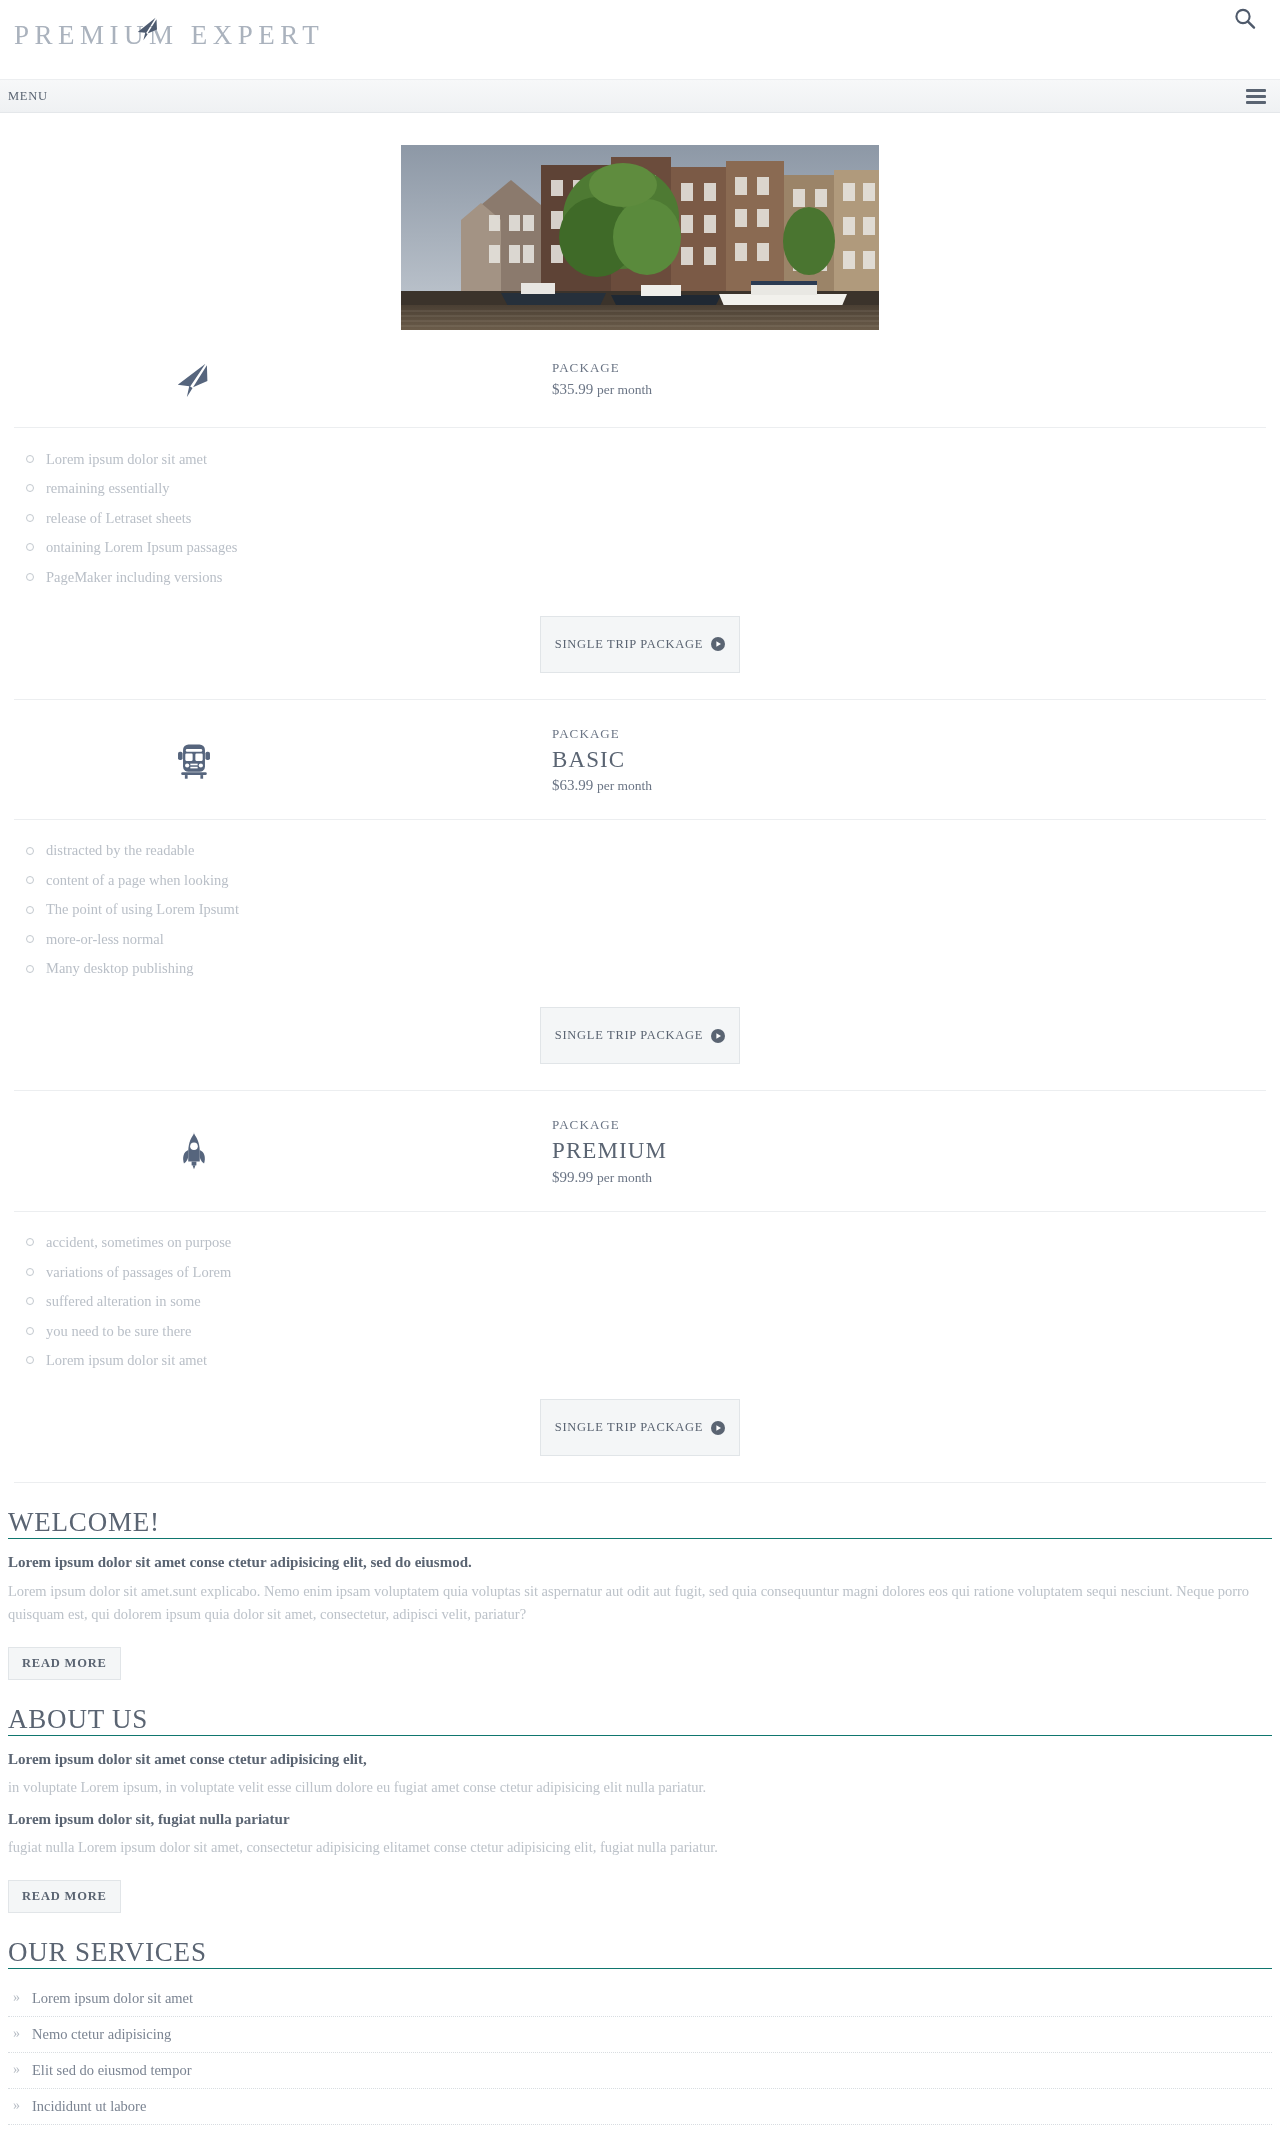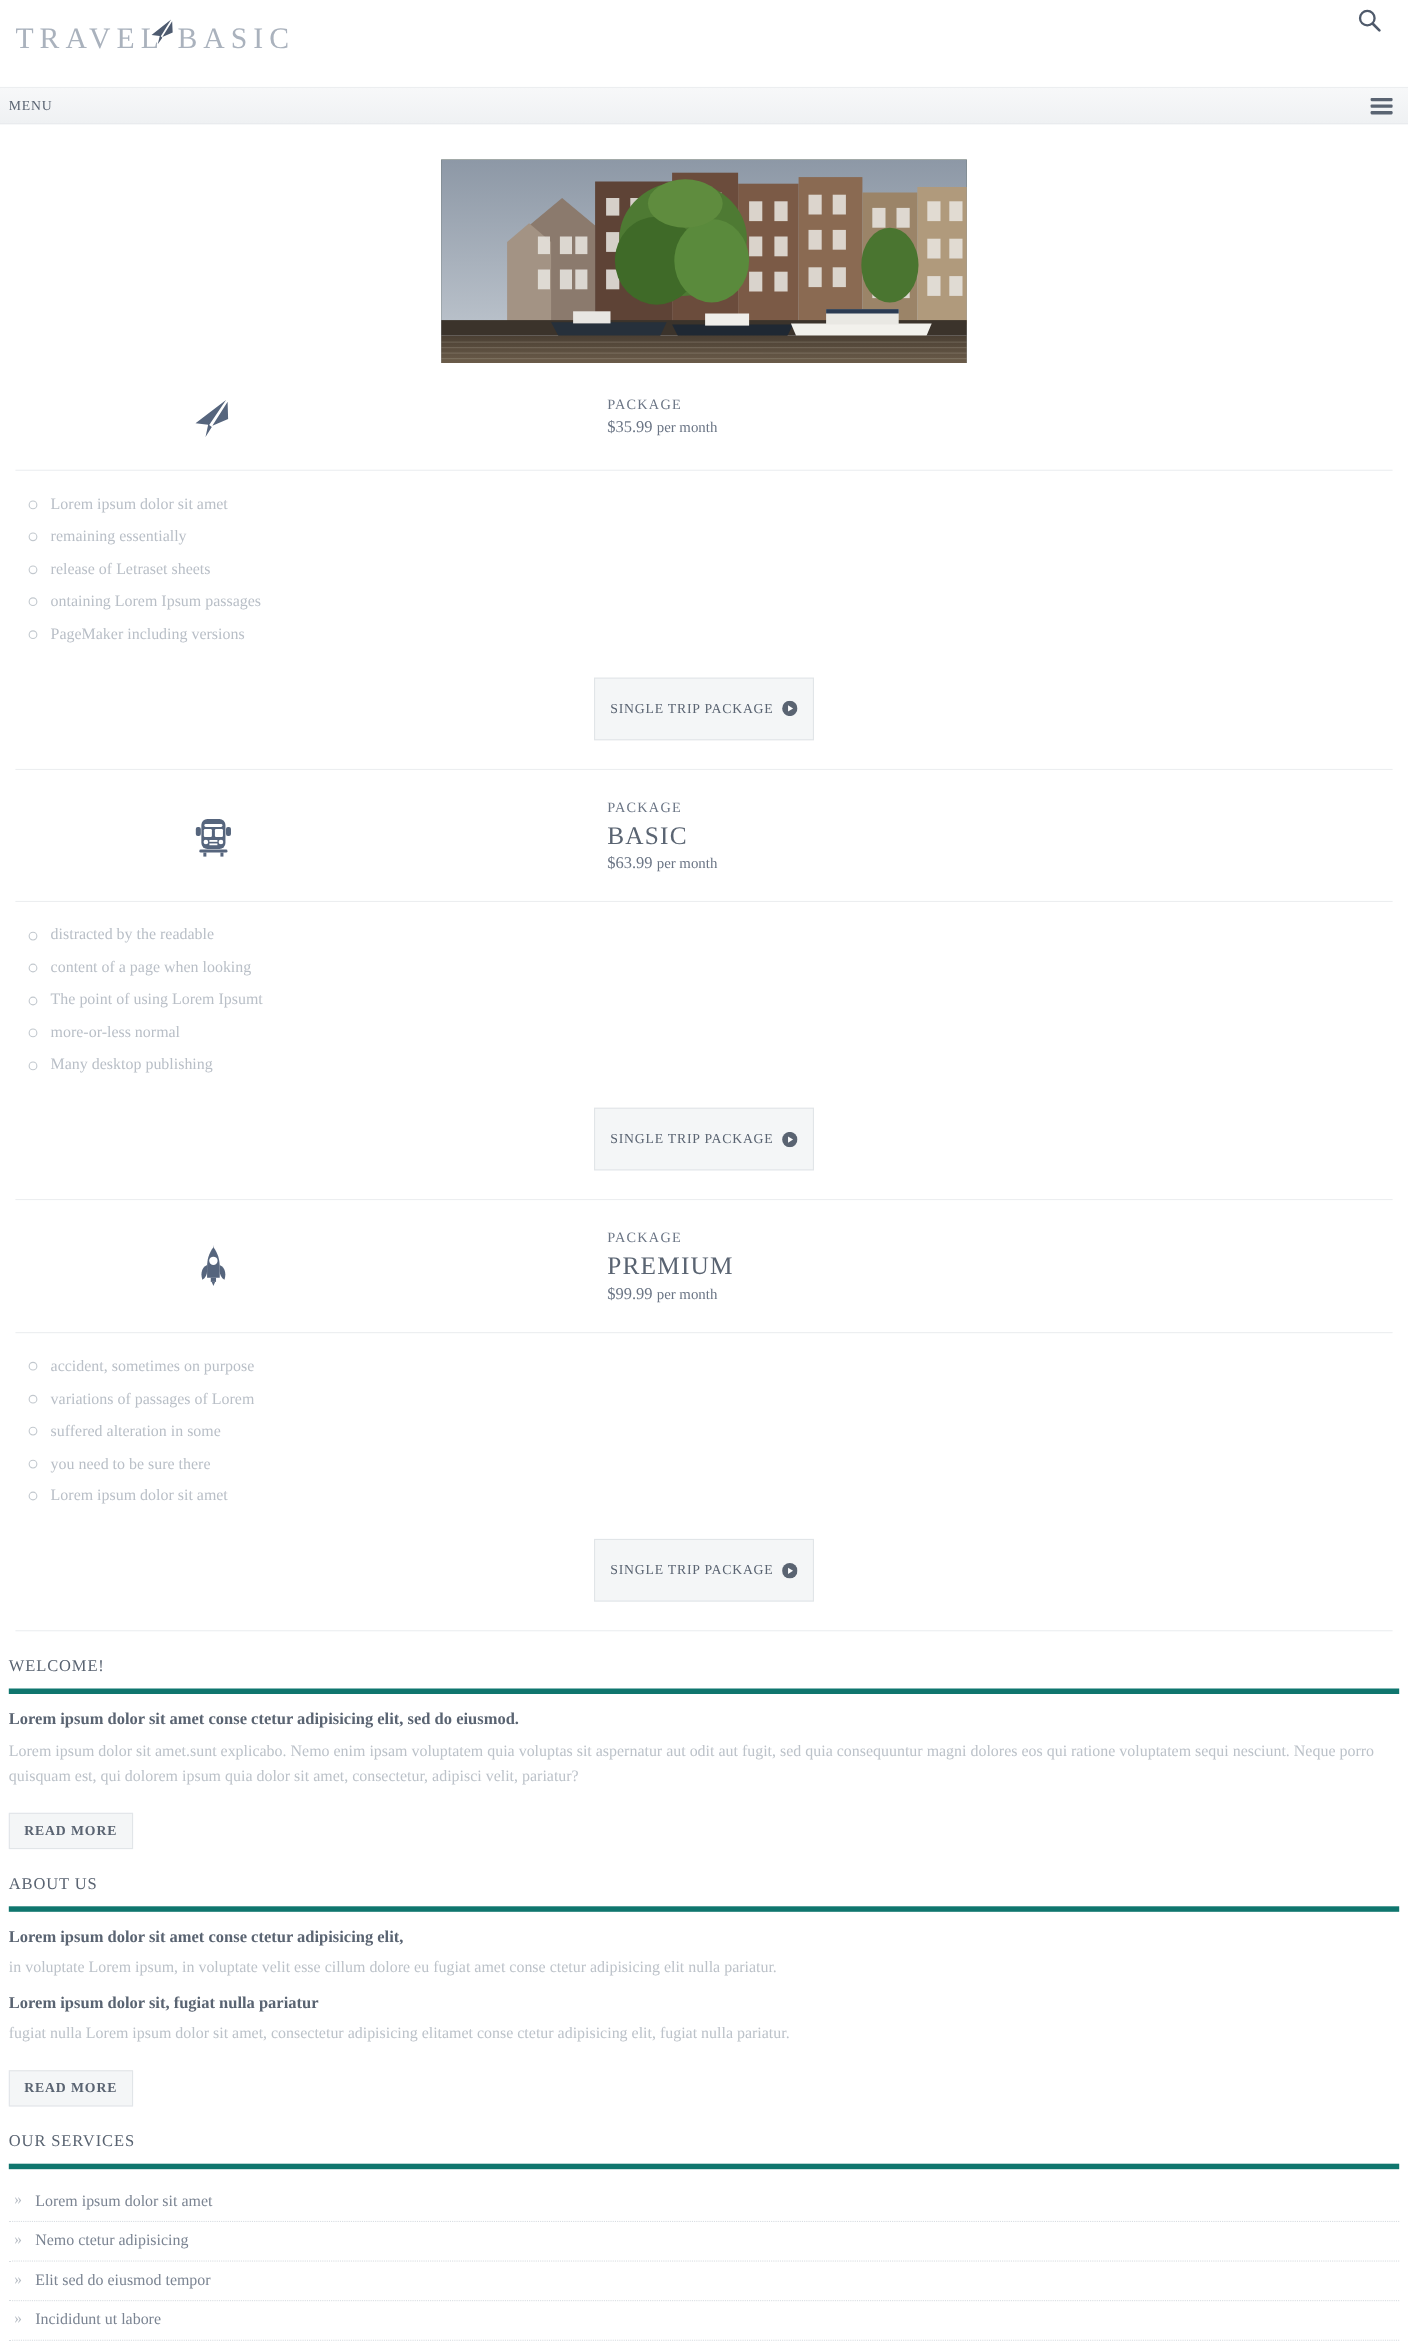--- a/index.html
+++ b/index.html
@@ -196,27 +196,26 @@
     width: 14px;
     height: 14px;
     flex: 0 0 auto;
   }
 
   
   .section {
     padding: 24px 8px 0 8px;
   }
   .section-title {
-    font-size: 15px;
+    font-size: 27px;
     letter-spacing: 0.8px;
     color: #5a6472;
     font-family: "Liberation Serif", serif;
     font-weight: 400;
-    padding-bottom: 11px;
-    border-bottom: 5px solid #0f766e;
+    border-bottom: 1px solid #0f766e;
     margin-bottom: 12px;
   }
   .lead {
     font-size: 15px;
     color: #5a6472;
     font-family: "Liberation Serif", serif;
     font-weight: 700;
     margin-bottom: 6px;
     line-height: 1.5;
   }
@@ -271,21 +270,21 @@
     justify-content: center;
     gap: 14px;
     align-items: center;
   }
 </style>
 </head>
 <body>
 
 <header class="site-header">
   <a class="logo-wrap">
-    <span class="logo-text">TRAVEL BASIC</span>
+    <span class="logo-text">PREMIUM EXPERT</span>
     <span class="logo-plane">
       <svg viewBox="0 0 32 32" width="30" height="30">
           <path d="M23 3 L4 18 L12 19 L10 27 L14.5 20.5 L13 19.2 L23 3 Z M24 4.5 L14.5 19.8 L24.5 15.5 Z" fill="#4e5b70"></path>
         </svg>
     </span>
   </a>
   <div class="search-btn">
     <svg viewBox="0 0 26 26" width="26" height="26">
         <circle cx="11" cy="10.5" r="6.6" fill="none" stroke="#4f5a6b" stroke-width="2.1"></circle>
         <line x1="16" y1="15.6" x2="22" y2="21.6" stroke="#4f5a6b" stroke-width="2.4" stroke-linecap="round"></line>

